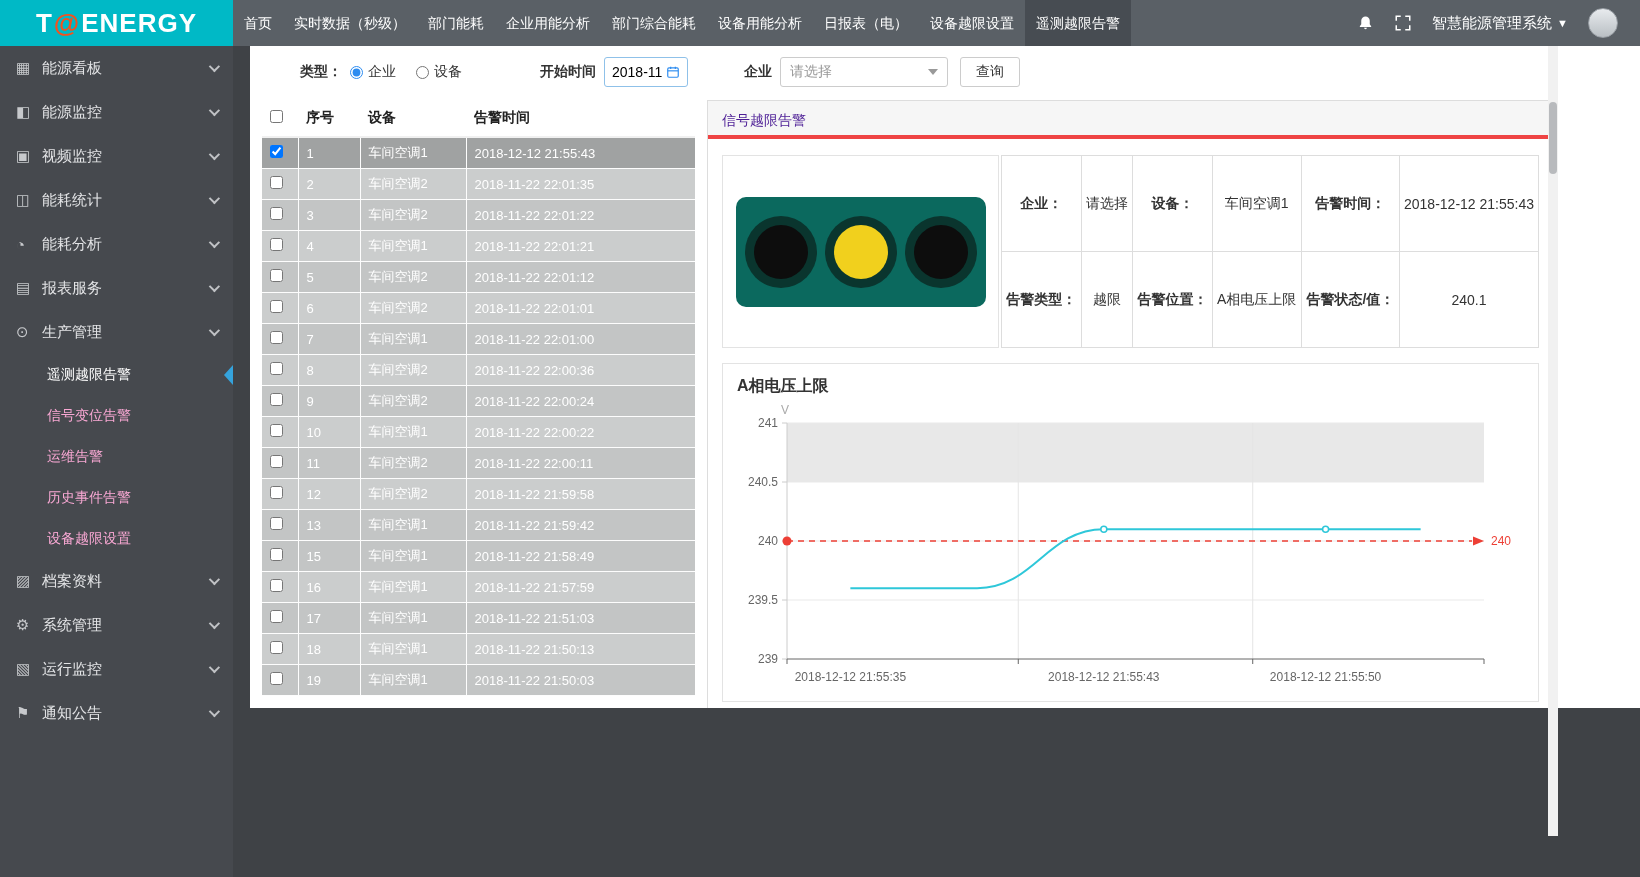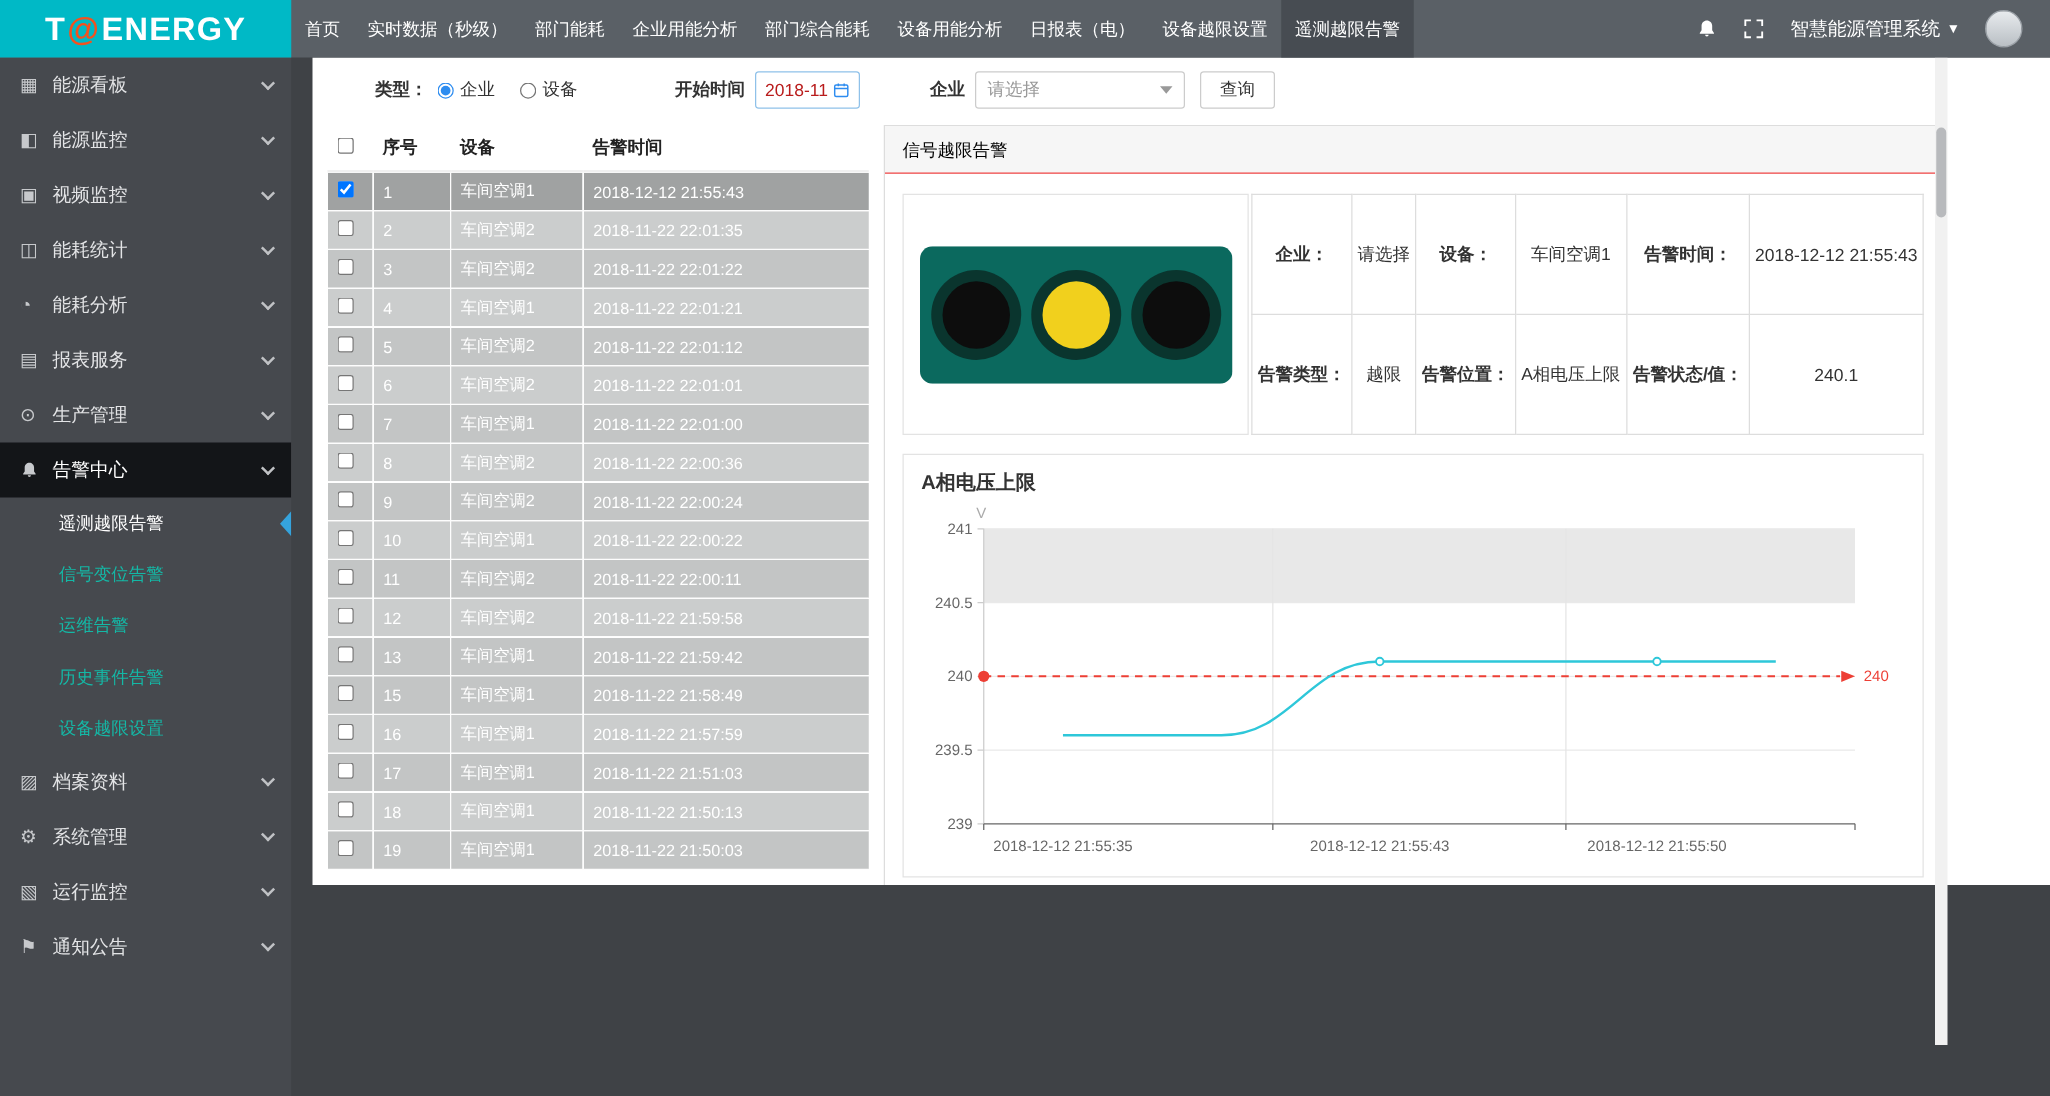--- a/index.html
+++ b/index.html
@@ -20,36 +20,36 @@
   .avatar{width:30px;height:30px;border-radius:50%;background:linear-gradient(#e8ebee,#b9bfc4);border:1px solid #9aa0a6;cursor:pointer}
 
   
   .sidebar{position:absolute;top:46px;left:0;bottom:0;width:233px;background:#46494e;z-index:10;overflow:hidden}
   .side-item{height:44px;display:flex;align-items:center;padding:0 16px;font-size:15px;color:#e3e4e6;cursor:pointer;position:relative}
   .side-item .icon{width:26px;font-size:15px;color:#c7c9cc;flex:none}
   .side-item .icon svg{vertical-align:middle}
   .side-item .chev{width:8px;height:8px;border-right:2px solid #c0c2c5;border-bottom:2px solid #c0c2c5;transform:rotate(45deg) translateY(-2px);margin-left:auto}
   .side-item.active{background:#131518;color:#fff}
   .side-item.active .icon,{color:#fff}
-  .sub-item{height:41px;line-height:41px;padding-left:47px;font-size:14px;color:#14b8a6;cursor:pointer;position:relative}
+  .sub-item{height:41px;line-height:41px;padding-left:47px;font-size:14px;color:#f9a8d4;cursor:pointer;position:relative}
   .sub-item.active{color:#fff}
   .active-marker{position:absolute;right:0;top:50%;transform:translateY(-50%);width:0;height:0;border-top:10px solid transparent;border-bottom:10px solid transparent;border-right:9px solid #35a3dc}
 
   
   .main{position:absolute;left:250px;top:46px;width:1407px;height:662px;background:#fff;overflow:hidden}
 
   .filters{display:flex;align-items:center;height:52px;padding-left:50px;font-size:14px;color:#333}
   .flabel{font-weight:bold;margin-right:8px;white-space:nowrap}
   .radio-group{display:flex;align-items:center}
   .radio-opt{display:flex;align-items:center;gap:5px;margin-right:20px;cursor:pointer}
   .radio-opt input{accent-color:#2d8cf0}
   .ml90{margin-left:58px}
   .ml58{margin-left:56px}
   .date-input{display:flex;align-items:center;justify-content:space-between;border:1px solid #8fc1e9;border-radius:3px;height:30px;padding:0 7px;width:84px;background:#fff;cursor:pointer}
-  .date-input .val{color:#b91c1c;font-size:14px}
+  .date-input .val{color:#000000;font-size:14px}
   .select{width:168px;height:30px;border:1px solid #ccc;border-radius:3px;display:flex;align-items:center;justify-content:space-between;padding:0 9px;color:#999;background:#fff;font-size:14px;cursor:pointer}
   .caret-down{width:0;height:0;border-left:5px solid transparent;border-right:5px solid transparent;border-top:6px solid #999}
   .query-btn{height:30px;padding:0 15px;border:1px solid #ccc;border-radius:3px;background:#fff;font-size:14px;color:#333;margin-left:12px;cursor:pointer}
 
   .content{display:flex;align-items:flex-start;padding:2px 0 0 12px}
 
   
   .table-panel{width:433px;flex:none}
   table.alarm{width:100%;border-collapse:collapse;table-layout:fixed}
   table.alarm thead th{background:#fff;font-size:14px;color:#222;text-align:left;padding:9px 8px;border-bottom:2px solid #f0f0f0;font-weight:bold}
@@ -58,21 +58,21 @@
   table.alarm tbody tr{background:#c3c5c5}
   table.alarm tbody tr.alt{background:#cbcdcd}
   table.alarm tbody tr.sel{background:#a0a2a2}
   .chk-cell input,.chk-head input{width:13px;height:13px;cursor:pointer}
   .pagination{display:flex;justify-content:center;gap:9px;margin-top:24px}
   .page-btn{min-width:32px;height:32px;padding:0 6px;border:1px solid #dcdee2;background:#fff;border-radius:4px;display:flex;align-items:center;justify-content:center;font-size:14px;color:#777;cursor:pointer}
   .page-btn.active{background:#2d8cf0;border-color:#2d8cf0;color:#fff}
 
   
   .detail-panel{width:847px;margin-left:12px;border:1px solid #ddd;background:#fff;flex:none}
-  .panel-title{height:38px;line-height:38px;background:#f6f6f6;border-bottom:1px solid #ef4444;padding-left:14px;font-size:14px;color:#000000}
+  .panel-title{height:38px;line-height:38px;background:#f6f6f6;border-bottom:4px solid #ef4444;padding-left:14px;font-size:14px;color:#4c1d95}
   .detail-top{display:flex;padding:16px 14px 0}
   .traffic-box{width:277px;height:193px;border:1px solid #e3e3e3;display:flex;align-items:center;justify-content:center;flex:none;background:#fff}
   .info-table{flex:1;border-collapse:collapse;height:193px;margin-left:2px}
   .info-table td{border:1px solid #ddd;text-align:center;font-size:14px;color:#333;padding:4px;white-space:nowrap}
   .info-table td.lbl{font-weight:bold}
   .chart-box{margin:15px 14px 16px;border:1px solid #e3e3e3;padding:10px 12px 4px;background:#fff}
   .chart-title{font-size:16px;font-weight:bold;color:#333;margin:2px 0 0 2px}
   #chart-svg{display:block}
 
   
@@ -147,27 +147,20 @@
         <span class="chev"></span>
       </div>
       <div class="side-item">
         <span class="icon">▤</span>
         <span class="slabel">报表服务</span>
         <span class="chev"></span>
       </div>
       <div class="side-item">
         <span class="icon">⊙</span>
         <span class="slabel">生产管理</span>
-        <span class="chev"></span>
-      </div>
-      <div class="side-item active">
-        <span class="icon"><svg width="15" height="15" viewBox="0 0 24 24" fill="currentColor">
-            <path d="M12 2c-3.3 0-6 2.7-6 6v5l-2 3v1h16v-1l-2-3V8c0-3.3-2.7-6-6-6zm-2 16a2 2 0 0 0 4 0h-4z"></path>
-          </svg></span>
-        <span class="slabel">告警中心</span>
         <span class="chev"></span>
       </div>
       <div class="submenu">
         <div class="sub-item active"><span>遥测越限告警</span><span class="active-marker"></span></div>
         <div class="sub-item"><span>信号变位告警</span></div>
         <div class="sub-item"><span>运维告警</span></div>
         <div class="sub-item"><span>历史事件告警</span></div>
         <div class="sub-item"><span>设备越限设置</span></div>
       </div>
       <div class="side-item">

